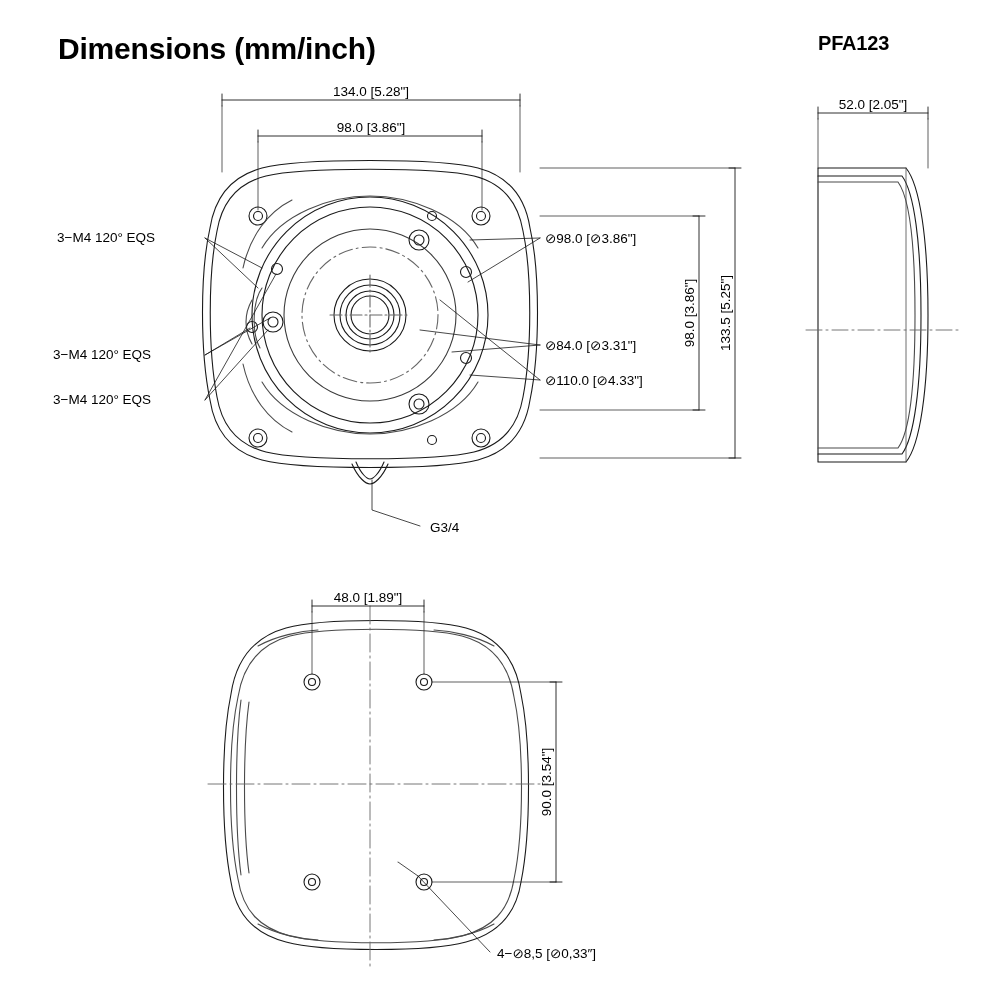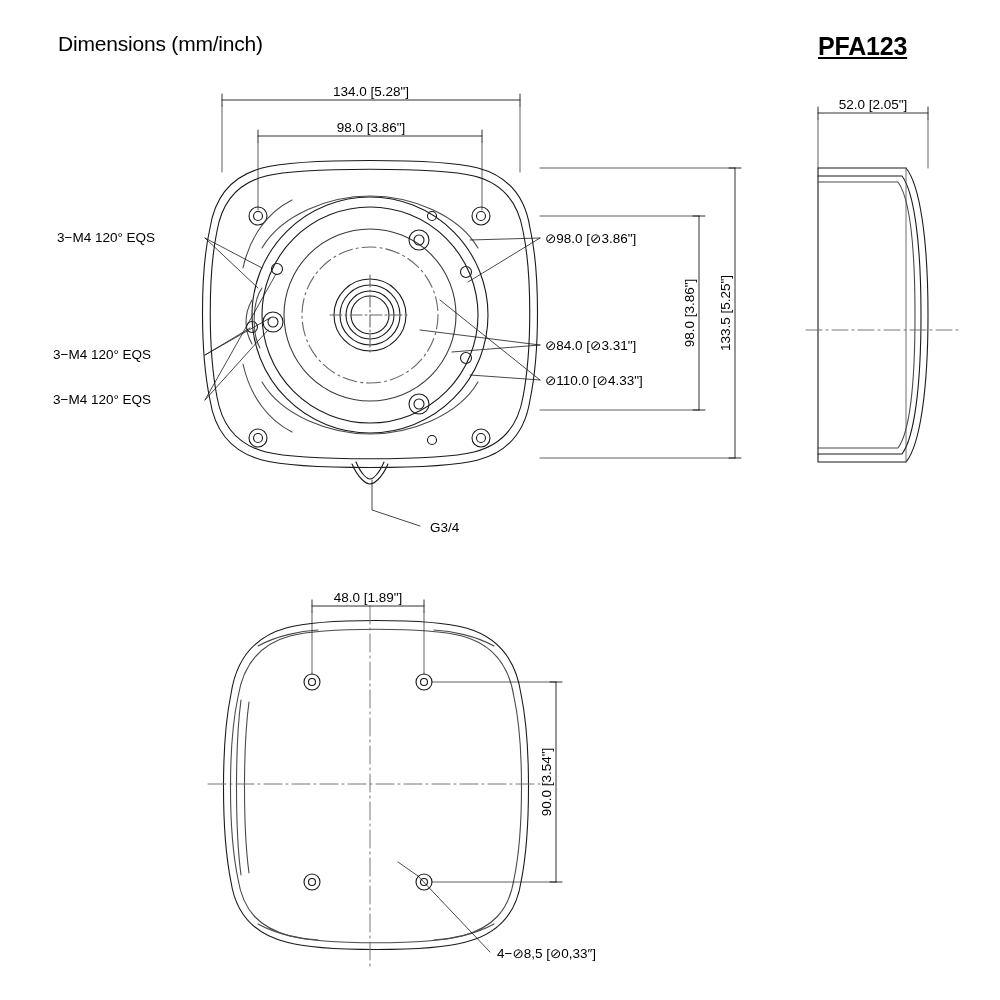--- a/index.html
+++ b/index.html
@@ -13,32 +13,31 @@
     position: relative;
     font-family: "Liberation Sans", sans-serif;
     color: #000000;
     overflow: hidden;
   }
 
   .page-title {
     position: absolute;
     left: 58px;
     top: 32px;
-    font-size: 21px;
-    font-weight: normal;
+    font-size: 30px;
+    font-weight: bold;
     letter-spacing: -0.2px;
   }
   .model-code {
     position: absolute;
     left: 818px;
     top: 32px;
-    font-size: 25px;
+    font-size: 20px;
     font-weight: bold;
     letter-spacing: -0.2px;
-    text-decoration: underline;
   }
 
   svg.drawing {
     position: absolute;
     left: 0;
     top: 0;
     width: 1000px;
     height: 1000px;
   }
 

